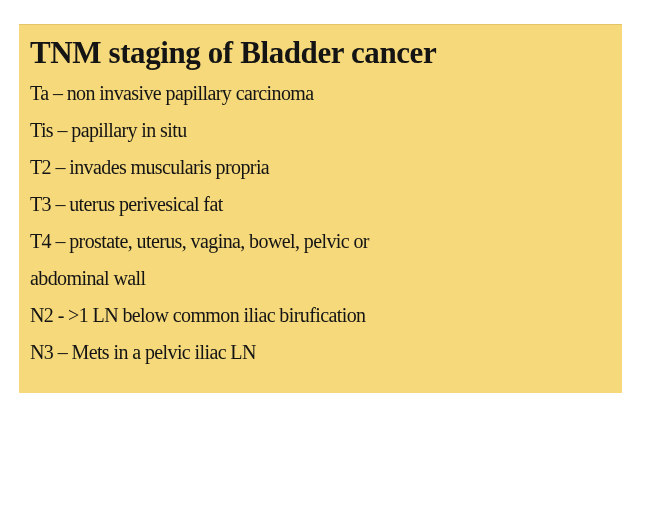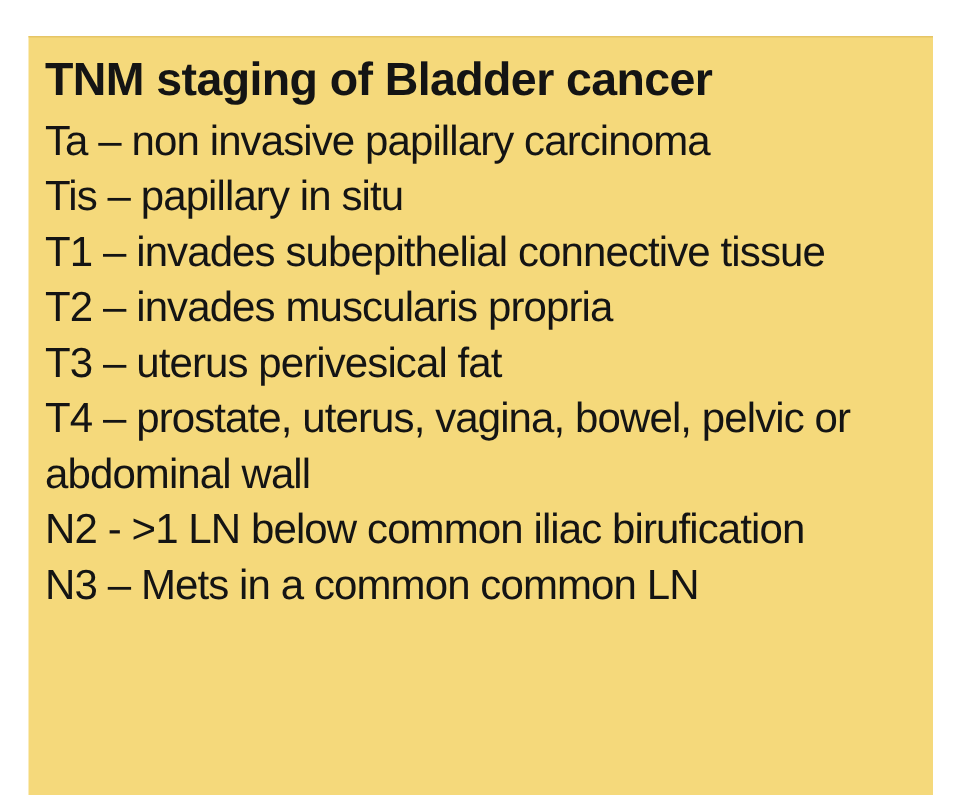--- a/index.html
+++ b/index.html
@@ -12,48 +12,48 @@
     background: #ffffff;
     font-family: "Liberation Sans", sans-serif;
     position: relative;
     overflow: hidden;
   }
   .staging-card {
     position: absolute;
     left: 19px;
     top: 24px;
     width: 603px;
-    height: 506px;
+    height: 369px;
     box-sizing: border-box;
     background: #f5d97b;
     border-top: 1px solid #e6c566;
     padding: 6px 7px 0 11px;
     color: #141414;
+    font-family: Liberation Serif, serif;
   }
   .card-title {
     font-size: 31px;
     font-weight: bold;
     line-height: 44px;
     letter-spacing: -0.4px;
     white-space: nowrap;
   }
   .card-line {
-    font-size: 28px;
+    font-size: 20px;
     line-height: 37px;
     letter-spacing: -0.6px;
     white-space: nowrap;
   }
 </style>
 </head>
 <body>
 
 <div class="staging-card">
   <div class="card-title">TNM staging of Bladder cancer</div>
   <div class="card-line">Ta – non invasive papillary carcinoma</div>
   <div class="card-line">Tis – papillary in situ</div>
-  <div class="card-line">T1 – invades subepithelial connective tissue</div>
   <div class="card-line">T2 – invades muscularis propria</div>
   <div class="card-line">T3 – uterus perivesical fat</div>
   <div class="card-line">T4 – prostate, uterus, vagina, bowel, pelvic or</div>
   <div class="card-line">abdominal wall</div>
   <div class="card-line">N2 - &gt;1 LN below common iliac birufication</div>
-  <div class="card-line">N3 – Mets in a common common LN</div>
+  <div class="card-line">N3 – Mets in a pelvic iliac LN</div>
 </div>
 
 </body></html>

